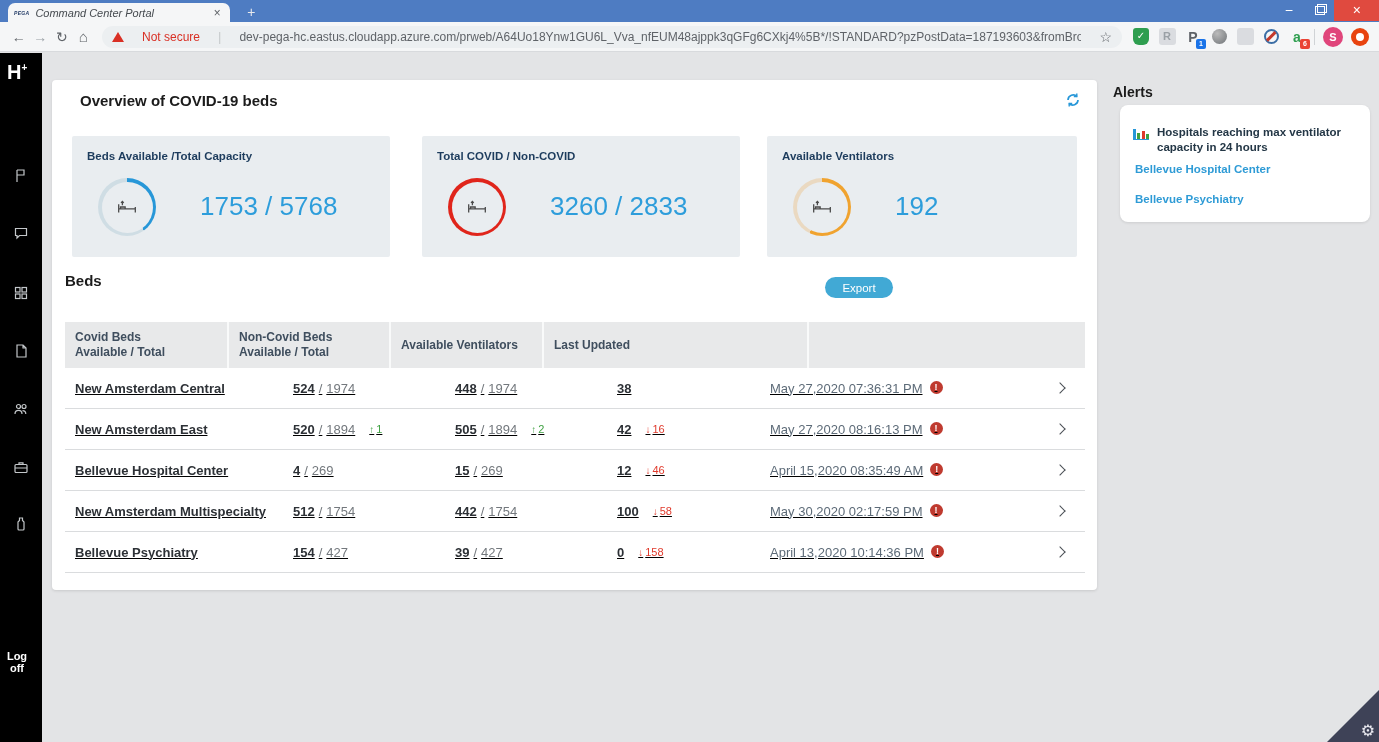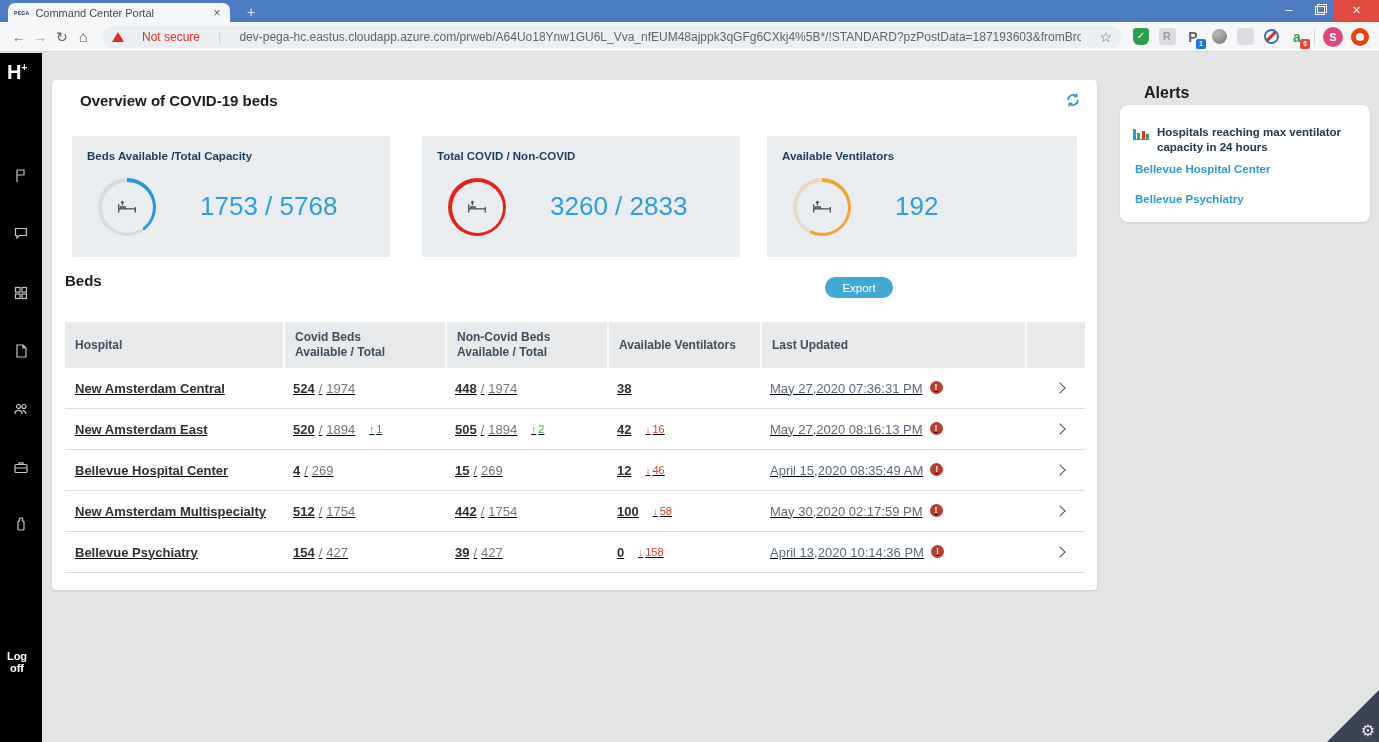--- a/index.html
+++ b/index.html
@@ -1,20 +1,20 @@
 <!DOCTYPE html>
 <html><head>
 <meta charset="utf-8">
 <style>
   * { margin:0; padding:0; box-sizing:border-box; }
   body { font-family:"Liberation Sans", sans-serif; background:#999; }
   .stage { position:relative; width:1379px; height:742px; overflow:hidden; background:#e3e4e6; }
 
   
-  .titlebar { position:absolute; left:0; top:0; width:100%; height:34px; background:#4e7cc2; }
+  .titlebar { position:absolute; left:0; top:0; width:100%; height:34px; background:#4e7cc2;font-style:italic; }
   .tab { position:absolute; left:8px; top:3px; width:222px; height:19px; background:#f5f6f7;
          border-radius:7px 7px 0 0; display:flex; align-items:center; padding:0 6px; gap:6px; }
   .favicon { font-size:5px; font-weight:bold; color:#1f3864; letter-spacing:.3px; }
   .tab-title { font-size:11px; color:#454a4f; white-space:nowrap; overflow:hidden; flex:1; }
   .tab-close { width:14px; height:14px; color:#5f6368; font-size:12px; line-height:14px; text-align:center; }
   .tab-close::before { content:"×"; }
   .newtab { position:absolute; left:238px; top:5px; width:26px; height:15px; border-radius:2px;
             color:#e8eaed; font-size:14px; line-height:14px; text-align:center; }
   .newtab::before { content:"+"; }
   .wincontrols { position:absolute; right:0; top:0; height:22px; display:flex; }
@@ -110,21 +110,21 @@
   .delta .arrow { font-size:10px; }
   .delta.up .arrow::before { content:"↑"; }
   .delta.down .arrow::before { content:"↓"; }
   .updated { color:#5d6b78; }
   .alert-dot { width:13px; height:13px; border-radius:50%; background:#bf3a2f; color:#fff; font-size:9px; font-weight:bold;
                display:inline-flex; align-items:center; justify-content:center; margin-left:7px; }
   .alert-dot::before { content:"!"; }
   .chev { width:8px; height:8px; border-top:1.5px solid #4a4f55; border-right:1.5px solid #4a4f55; transform:rotate(45deg); }
 
   
-  .alerts-title { position:absolute; left:1144px; top:31px; font-size:16px; font-weight:bold; color:#1b1b1b; }
+  .alerts-title { position:absolute; left:1113px; top:31px; font-size:14px; font-weight:bold; color:#1b1b1b; }
   .alerts-card { position:absolute; left:1120px; top:52px; width:250px; height:117px; background:#fff;
                  border-radius:8px; box-shadow:0 1px 3px rgba(0,0,0,.1); }
   .chart-ico { position:absolute; left:13px; top:22px; width:16px; height:13px; display:flex; align-items:flex-end; gap:1.5px;
                border-bottom:1.5px solid #2797d8; }
   .chart-ico i { display:block; width:3px; }
   .chart-ico i:nth-child(1){ height:10px; background:#2797d8; }
   .chart-ico i:nth-child(2){ height:6px;  background:#3fa142; }
   .chart-ico i:nth-child(3){ height:8px;  background:#e0392b; }
   .chart-ico i:nth-child(4){ height:5px;  background:#3fa142; }
   .alerts-heading { position:absolute; left:37px; top:20px; width:190px; font-size:11.5px; font-weight:bold; color:#243746; line-height:15px; }
@@ -275,23 +275,20 @@
             </div>
         </div>
         <div class="mcard-value">192</div>
       </div>
 
       <div class="beds-title">Beds</div>
       <button class="export-btn">Export</button>
 
       <div class="btable">
         <div class="thead" id="thead">
-            <div class="th c0">
-              <span>Hospital</span>
-            </div>
             <div class="th c1">
               <span>Covid Beds</span>
               <span>Available / Total</span>
             </div>
             <div class="th c2">
               <span>Non-Covid Beds</span>
               <span>Available / Total</span>
             </div>
             <div class="th c3">
               <span>Available Ventilators</span>

